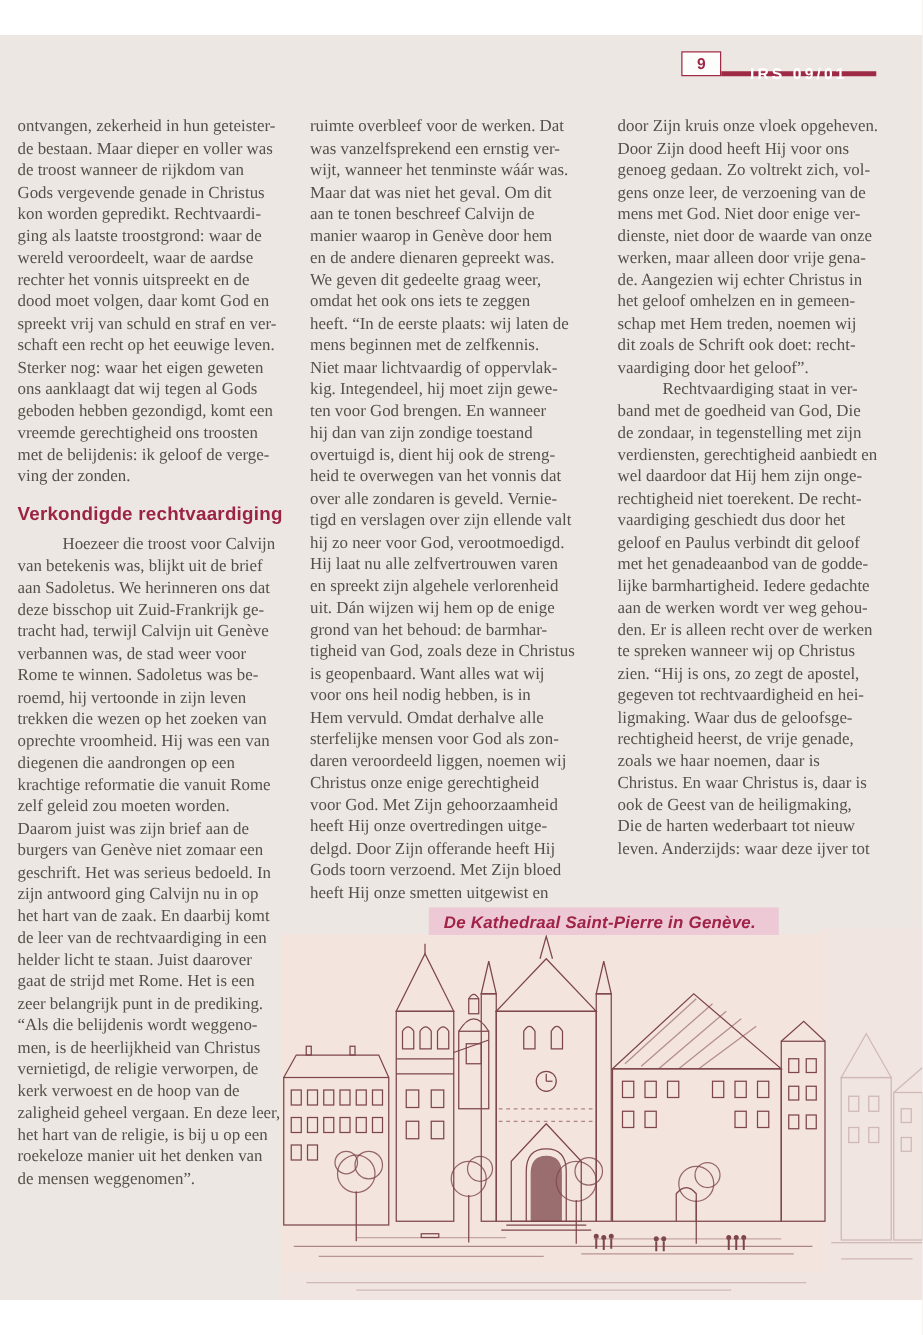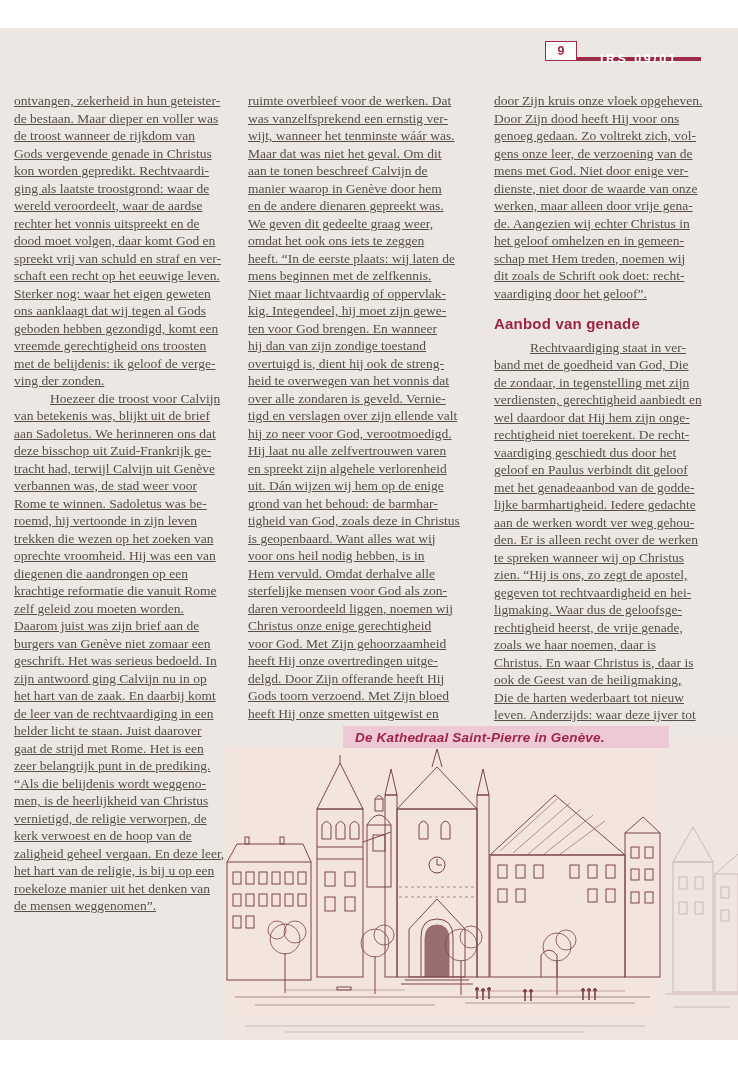--- a/index.html
+++ b/index.html
@@ -27,31 +27,31 @@
     letter-spacing:2.5px;display:flex;align-items:center;justify-content:center;margin-top:16px;
   }
   
   .text-column{
     position:absolute;top:92px;width:225px;
     color:#57504a;font-size:13.5px;line-height:17.5px;
   }
   .col-1{left:14px;}
   .col-2{left:248px;}
   .col-3{left:494px;}
-  .para{white-space:pre-line;text-decoration:underline;}
+  .para{white-space:pre-line;}
   .para.indent{text-indent:36px;}
   .para.gap{margin-top:20px;}
   .col-heading{
     font-family:"Liberation Sans", sans-serif;
     font-weight:bold;color:#9b2343;font-size:15px;
     margin:13px 0 6px 0;letter-spacing:0.2px;
   }
   
   .caption-bar{
-    position:absolute;left:343px;top:726px;width:326px;height:22px;
+    position:absolute;left:343px;top:726px;width:280px;height:22px;
     background:#ecc9d4;z-index:5;
     display:flex;align-items:center;
   }
   .caption-text{
     font-family:"Liberation Sans", sans-serif;
     font-weight:bold;font-style:italic;color:#a02348;
     font-size:13.5px;padding-left:12px;letter-spacing:0.2px;
   }
   
   .engraving-wrap{
@@ -80,20 +80,21 @@
 rechter het vonnis uitspreekt en de
 dood moet volgen, daar komt God en
 spreekt vrij van schuld en straf en ver-
 schaft een recht op het eeuwige leven.
 Sterker nog: waar het eigen geweten
 ons aanklaagt dat wij tegen al Gods
 geboden hebben gezondigd, komt een
 vreemde gerechtigheid ons troosten
 met de belijdenis: ik geloof de verge-
 ving der zonden.</div>
+    <div class="col-heading">Verkondigde rechtvaardiging</div>
     <div class="para indent">Hoezeer die troost voor Calvijn
 van betekenis was, blijkt uit de brief
 aan Sadoletus. We herinneren ons dat
 deze bisschop uit Zuid-Frankrijk ge-
 tracht had, terwijl Calvijn uit Genève
 verbannen was, de stad weer voor
 Rome te winnen. Sadoletus was be-
 roemd, hij vertoonde in zijn leven
 trekken die wezen op het zoeken van
 oprechte vroomheid. Hij was een van
@@ -162,21 +163,20 @@
 genoeg gedaan. Zo voltrekt zich, vol-
 gens onze leer, de verzoening van de
 mens met God. Niet door enige ver-
 dienste, niet door de waarde van onze
 werken, maar alleen door vrije gena-
 de. Aangezien wij echter Christus in
 het geloof omhelzen en in gemeen-
 schap met Hem treden, noemen wij
 dit zoals de Schrift ook doet: recht-
 vaardiging door het geloof”.</div>
-    <div class="col-heading">Aanbod van genade</div>
     <div class="para indent">Rechtvaardiging staat in ver-
 band met de goedheid van God, Die
 de zondaar, in tegenstelling met zijn
 verdiensten, gerechtigheid aanbiedt en
 wel daardoor dat Hij hem zijn onge-
 rechtigheid niet toerekent. De recht-
 vaardiging geschiedt dus door het
 geloof en Paulus verbindt dit geloof
 met het genadeaanbod van de godde-
 lijke barmhartigheid. Iedere gedachte

